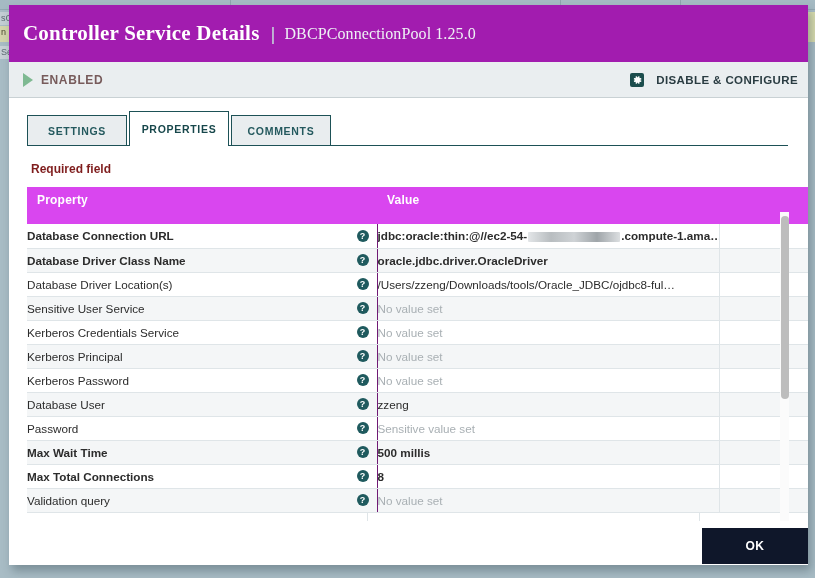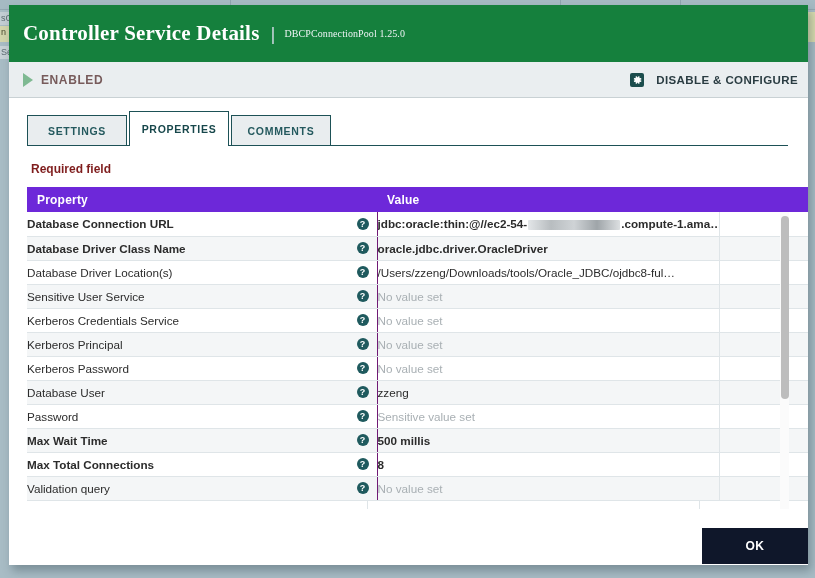--- a/index.html
+++ b/index.html
@@ -64,42 +64,42 @@
     width: 799px;
     height: 560px;
     background: #ffffff;
     box-shadow: 3px 6px 9px rgba(40,60,70,0.35);
     overflow: hidden;
   }
 
   
   .dlg-header {
     height: 57px;
-    background: #15803d;
+    background: #a21caf;
     display: flex;
     align-items: center;
     padding-left: 14px;
     box-sizing: border-box;
   }
   .dlg-title {
     color: #ffffff;
     font-size: 21px;
     font-weight: bold;
     font-family: "Liberation Serif", serif;
     letter-spacing: 0.2px;
   }
   .dlg-sep {
     color: #c6d4da;
     font-size: 19px;
     margin: 0 9px 0 11px;
     font-weight: 300;
   }
   .dlg-subtitle {
     color: #eef3f5;
-    font-size: 10px;
+    font-size: 16px;
     font-family: "Liberation Serif", serif;
     letter-spacing: 0.1px;
   }
 
   
   .dlg-status {
     height: 36px;
     background: #eaeef0;
     border-bottom: 1px solid #c9d1d4;
     display: flex;
@@ -205,27 +205,27 @@
     position: relative;
     margin-right: 8px;
     border: none;
   }
   table.props {
     border-collapse: collapse;
     width: 760px;
     table-layout: fixed;
   }
   table.props thead th {
-    background: #6d28d9;
+    background: #d946ef;
     color: #ffffff;
     font-size: 12px;
     font-weight: bold;
     text-align: left;
     height: 25px;
-    padding: 0 0 0 10px;
+    padding: 0 0 12px 10px;
     letter-spacing: 0.2px;
   }
   th.col-prop { width: 340px; }
   th.col-val  { width: 332px; }
   th.col-extra{ width: 88px; }
 
   table.props tbody td {
     height: 24px;
     font-size: 11.7px;
     color: #2c2c2c;

